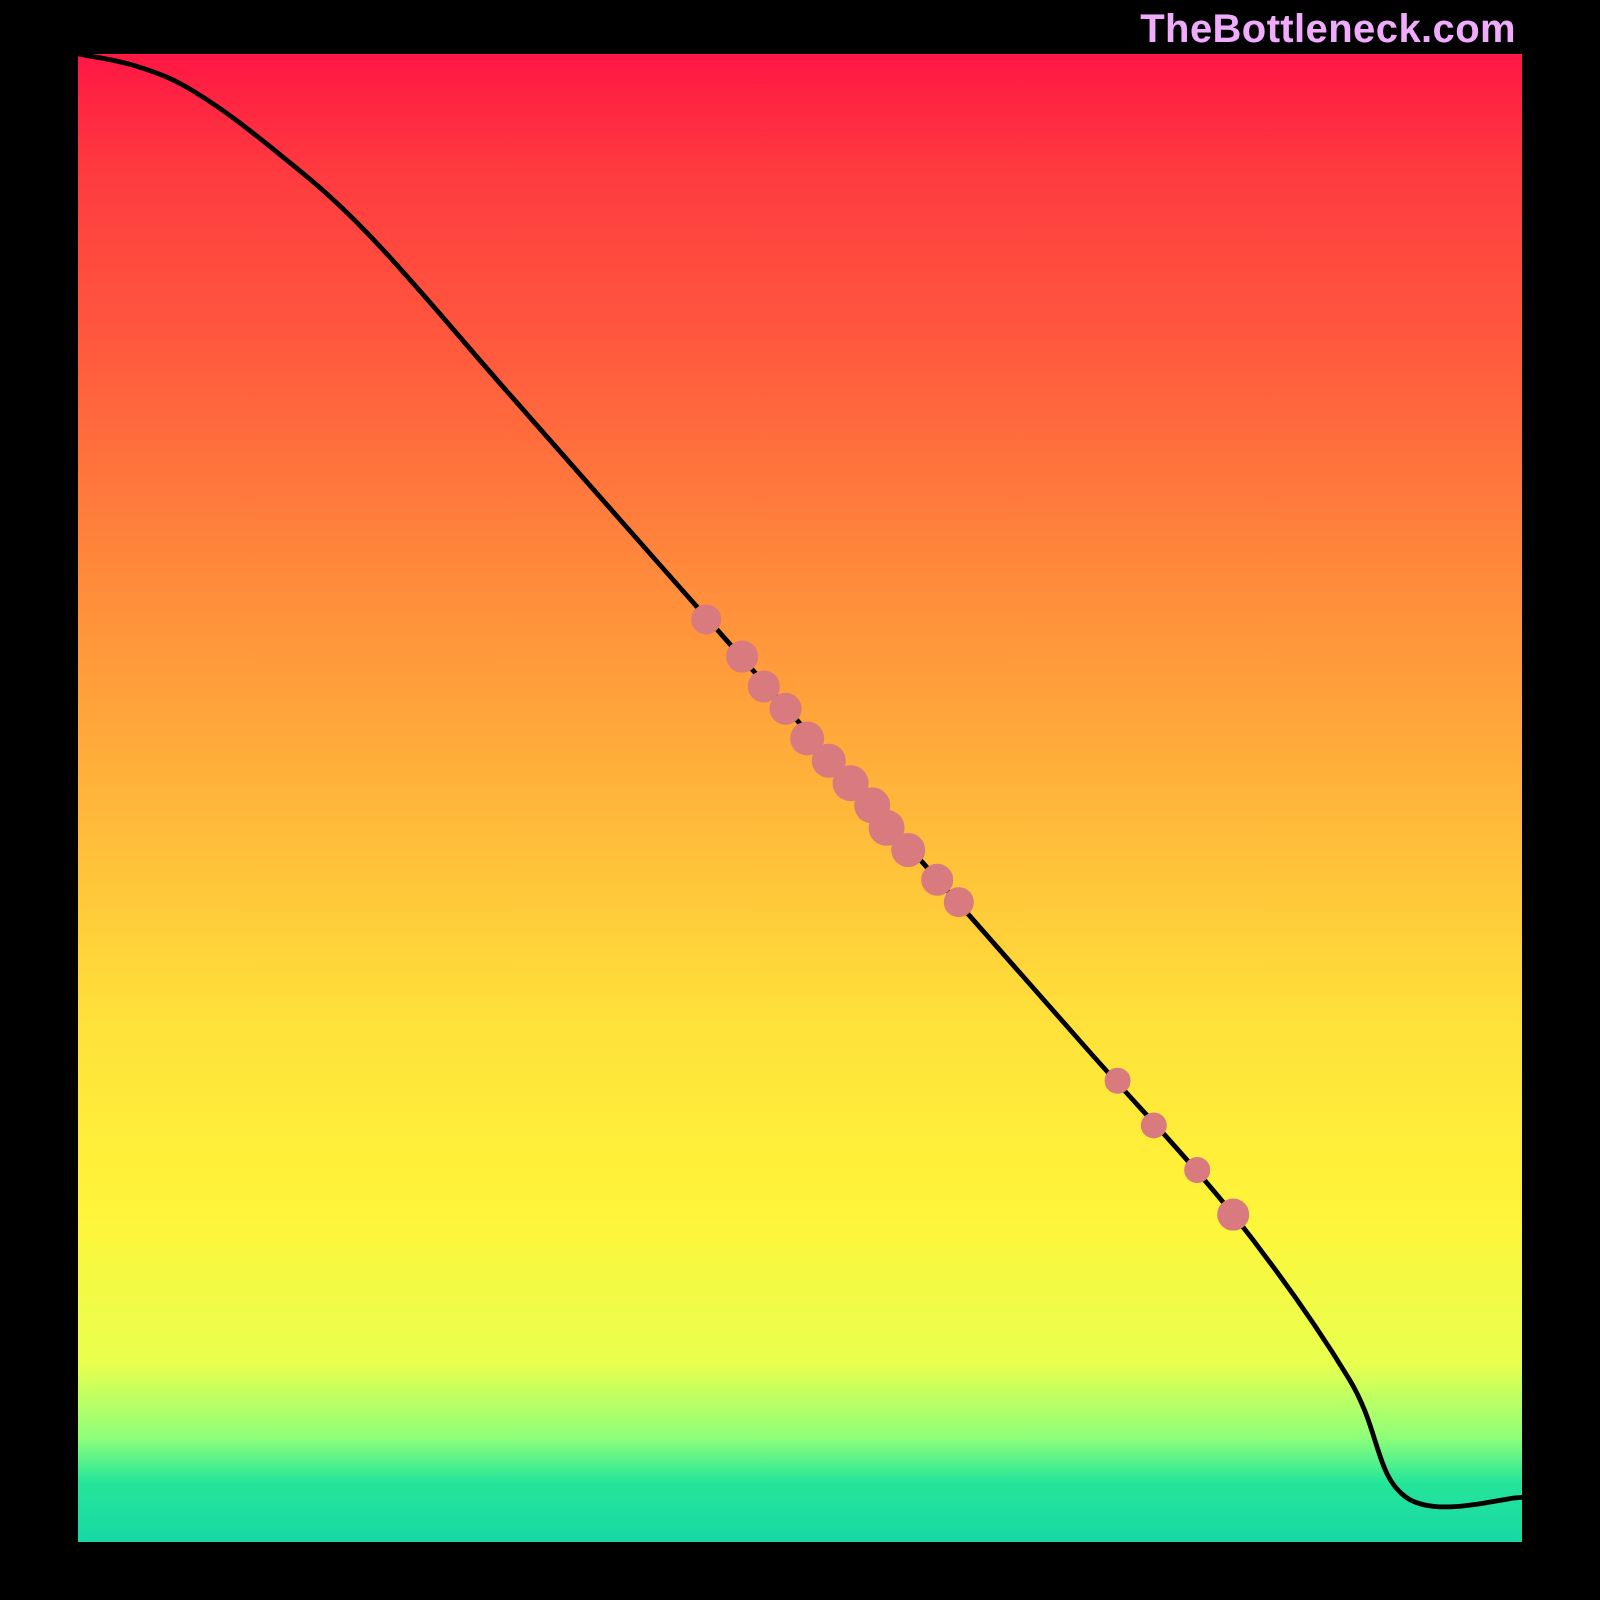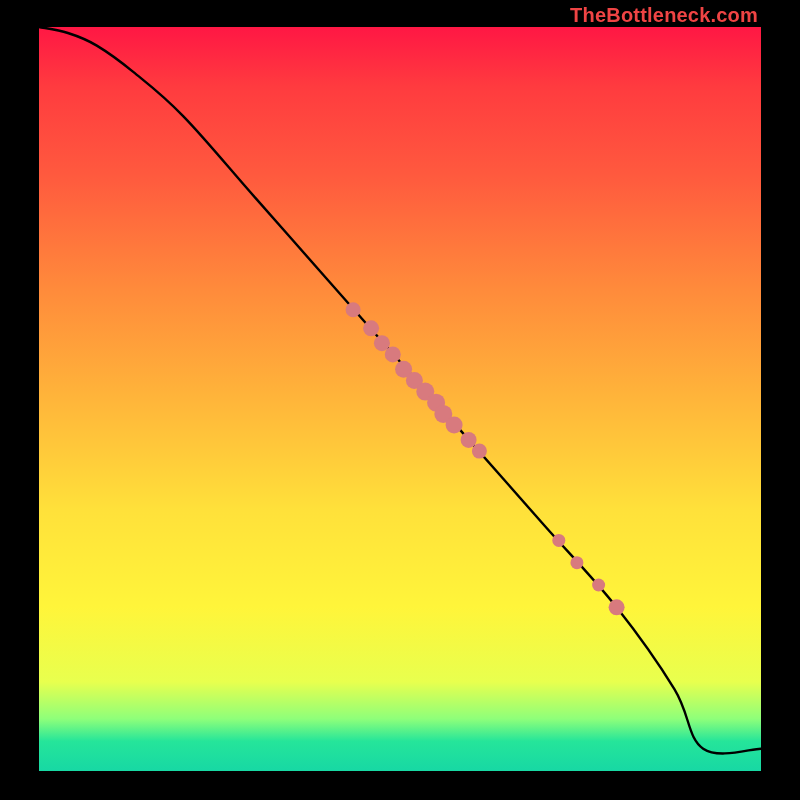--- a/index.html
+++ b/index.html
@@ -41,21 +41,21 @@
       #17d8a4 100%
     );
   }
   .watermark {
     position: absolute;
     top: 4px;
     right: 42px;
     font-family: Arial, Helvetica, sans-serif;
     font-size: 20px;
     font-weight: 600;
-    color: #ef4444;
+    color: #f0abfc;
     letter-spacing: 0.2px;
     user-select: none;
   }
   svg.curve {
     position: absolute;
     left: 39px;
     top: 27px;
     width: 722px;
     height: 744px;
     overflow: visible;

